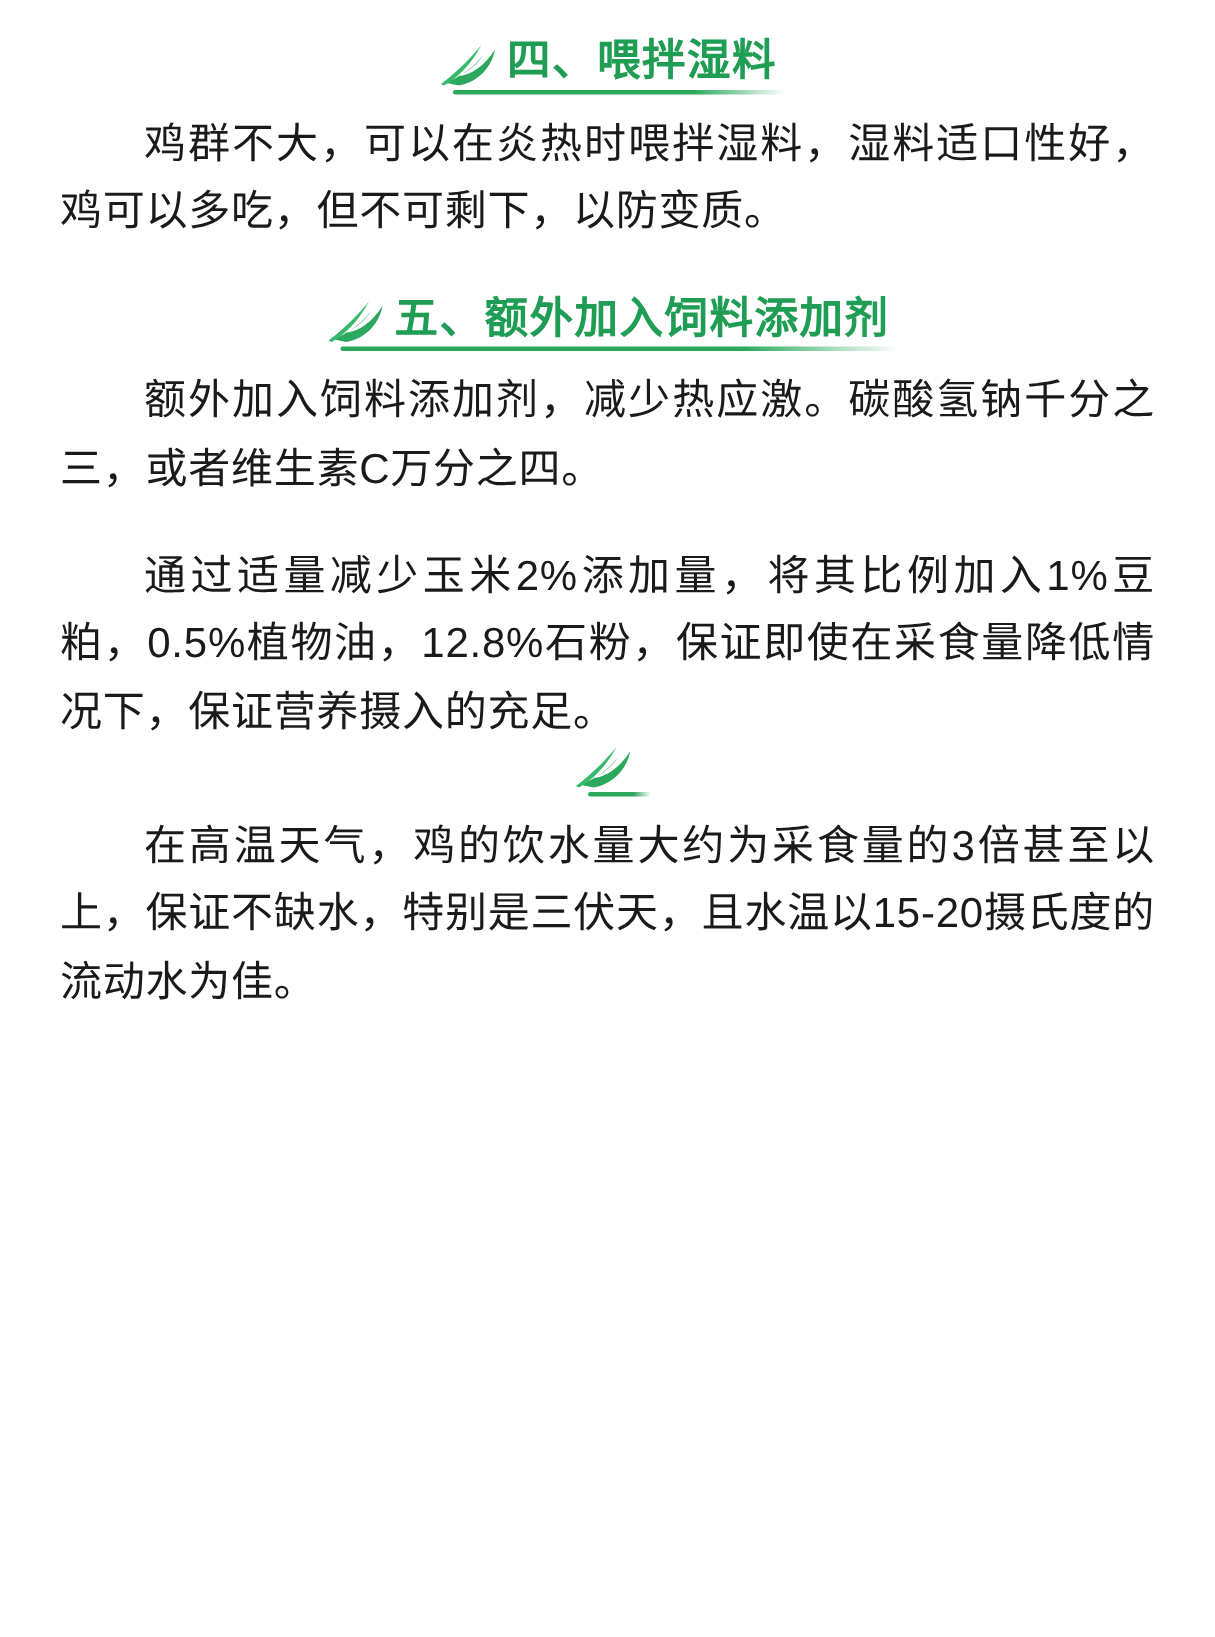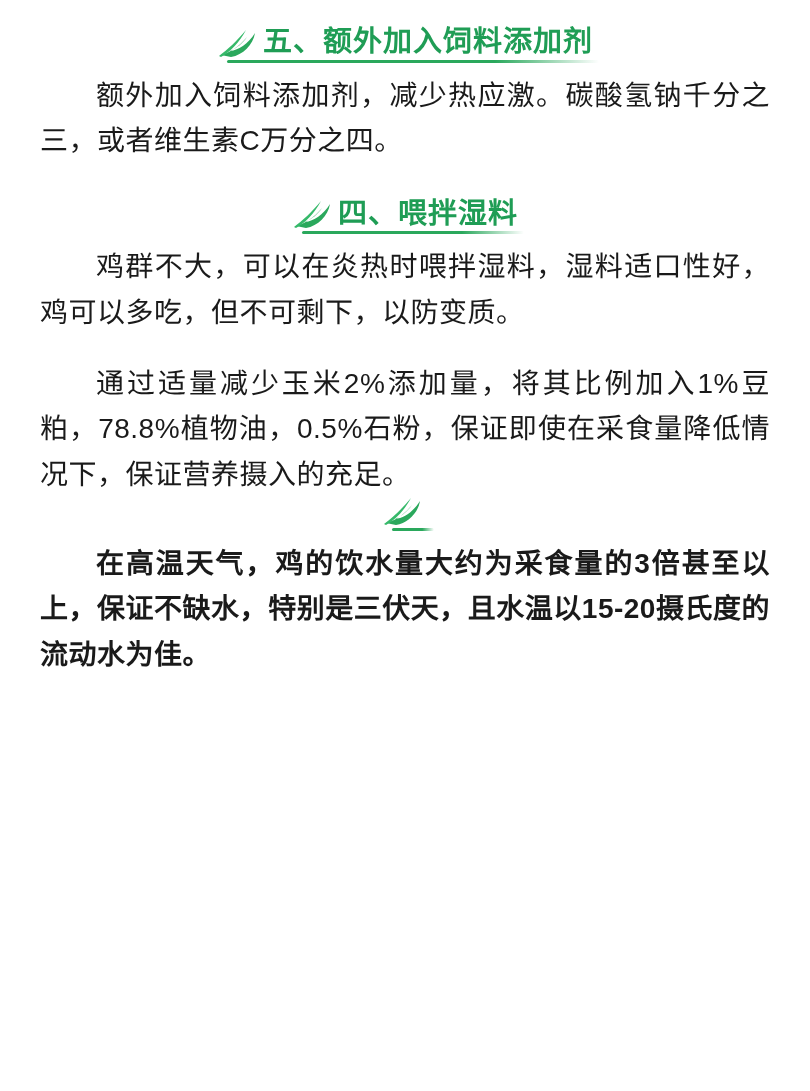--- a/index.html
+++ b/index.html
@@ -69,58 +69,57 @@
     line-height: 1.62;
     color: #1a1a1a;
     text-align: justify;
     text-justify: inter-ideograph;
     text-indent: 2em;
     margin: 0 0 26px 0;
     letter-spacing: 0.5px;
   }
   .section:last-child .body-text {
     margin-bottom: 0;
-    font-weight: bold;
   }
 </style>
 </head>
 <body>
 
 <div class="page">
+
+  <div class="section">
+    <div class="heading-row">
+      <div class="heading-inner">
+        <svg class="leaf-icon" viewBox="0 0 46 34" aria-hidden="true">
+          <path d="M4 30 C12 28 22 22 30 12 C26 18 20 23 13 26 C22 25 31 19 38 8 C36 20 26 30 14 32 Z" fill="#2aa85c"></path>
+          <path d="M2 31 C10 25 20 16 29 5 C22 18 13 27 4 32 Z" fill="#36b96a"></path>
+        </svg>
+        <span class="heading-text">四、喂拌湿料</span>
+        <span class="heading-underline"></span>
+      </div>
+    </div>
+    <p class="body-text">鸡群不大，可以在炎热时喂拌湿料，湿料适口性好，鸡可以多吃，但不可剩下，以防变质。</p>
+  </div>
 
   <div class="section">
     <div class="heading-row">
       <div class="heading-inner">
         <svg class="leaf-icon" viewBox="0 0 46 34" aria-hidden="true">
           <path d="M4 30 C12 28 22 22 30 12 C26 18 20 23 13 26 C22 25 31 19 38 8 C36 20 26 30 14 32 Z" fill="#2aa85c"></path>
           <path d="M2 31 C10 25 20 16 29 5 C22 18 13 27 4 32 Z" fill="#36b96a"></path>
         </svg>
         <span class="heading-text">五、额外加入饲料添加剂</span>
         <span class="heading-underline"></span>
       </div>
     </div>
     <p class="body-text">额外加入饲料添加剂，减少热应激。碳酸氢钠千分之三，或者维生素C万分之四。</p>
   </div>
 
   <div class="section">
-    <div class="heading-row">
-      <div class="heading-inner">
-        <svg class="leaf-icon" viewBox="0 0 46 34" aria-hidden="true">
-          <path d="M4 30 C12 28 22 22 30 12 C26 18 20 23 13 26 C22 25 31 19 38 8 C36 20 26 30 14 32 Z" fill="#2aa85c"></path>
-          <path d="M2 31 C10 25 20 16 29 5 C22 18 13 27 4 32 Z" fill="#36b96a"></path>
-        </svg>
-        <span class="heading-text">四、喂拌湿料</span>
-        <span class="heading-underline"></span>
-      </div>
-    </div>
-    <p class="body-text">鸡群不大，可以在炎热时喂拌湿料，湿料适口性好，鸡可以多吃，但不可剩下，以防变质。</p>
-  </div>
-
-  <div class="section">
-    <p class="body-text">通过适量减少玉米2%添加量，将其比例加入1%豆粕，78.8%植物油，0.5%石粉，保证即使在采食量降低情况下，保证营养摄入的充足。</p>
+    <p class="body-text">通过适量减少玉米2%添加量，将其比例加入1%豆粕，0.5%植物油，12.8%石粉，保证即使在采食量降低情况下，保证营养摄入的充足。</p>
   </div>
 
   <div class="section">
     <div class="heading-row">
       <div class="heading-inner">
         <svg class="leaf-icon" viewBox="0 0 46 34" aria-hidden="true">
           <path d="M4 30 C12 28 22 22 30 12 C26 18 20 23 13 26 C22 25 31 19 38 8 C36 20 26 30 14 32 Z" fill="#2aa85c"></path>
           <path d="M2 31 C10 25 20 16 29 5 C22 18 13 27 4 32 Z" fill="#36b96a"></path>
         </svg>
         <span class="heading-underline"></span>

